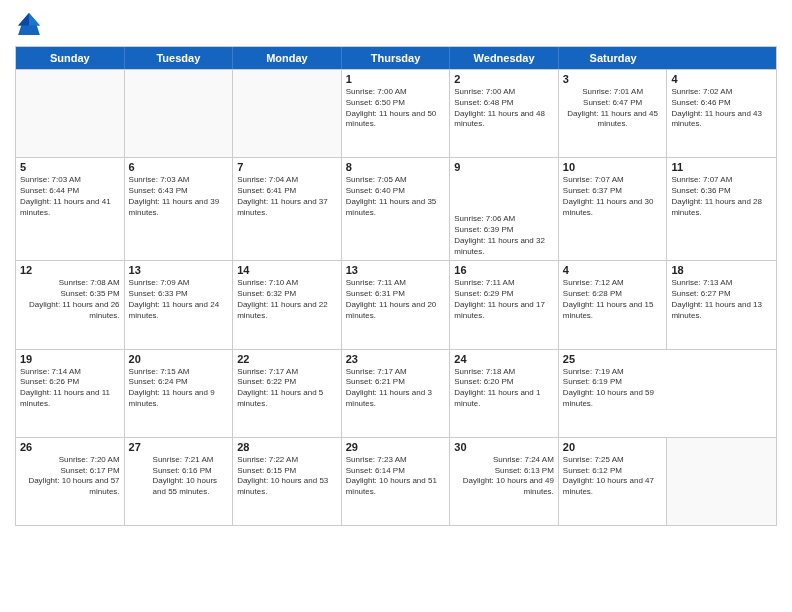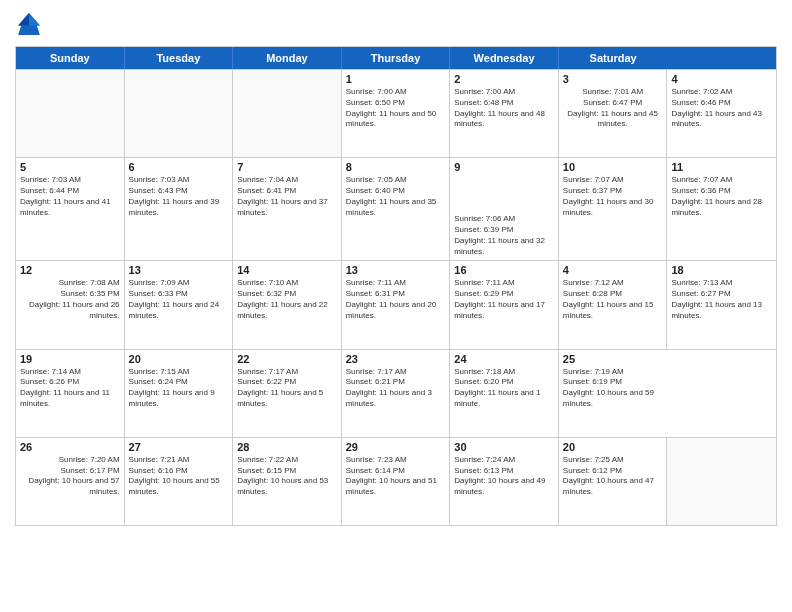--- a/index.html
+++ b/index.html
@@ -297,39 +297,39 @@
         </div>
         <div class="cal-row">
           <div class="cal-cell">
             <div class="day-number">26</div>
             <div class="day-info" style="white-space: pre-line; text-align: right;">Sunrise: 7:20 AM
 Sunset: 6:17 PM
 Daylight: 10 hours and 57 minutes.</div>
           </div>
           <div class="cal-cell">
             <div class="day-number">27</div>
-            <div class="day-info" style="white-space: pre-line;">Sunrise: 7:21 AM
+            <div class="day-info" style="white-space: pre-line; margin-left: 24px;">Sunrise: 7:21 AM
 Sunset: 6:16 PM
 Daylight: 10 hours and 55 minutes.</div>
           </div>
           <div class="cal-cell">
             <div class="day-number">28</div>
             <div class="day-info" style="white-space: pre-line;">Sunrise: 7:22 AM
 Sunset: 6:15 PM
 Daylight: 10 hours and 53 minutes.</div>
           </div>
           <div class="cal-cell">
             <div class="day-number">29</div>
             <div class="day-info" style="white-space: pre-line;">Sunrise: 7:23 AM
 Sunset: 6:14 PM
 Daylight: 10 hours and 51 minutes.</div>
           </div>
           <div class="cal-cell">
             <div class="day-number">30</div>
-            <div class="day-info" style="white-space: pre-line;">Sunrise: 7:24 AM
+            <div class="day-info" style="white-space: pre-line; text-align: right;">Sunrise: 7:24 AM
 Sunset: 6:13 PM
 Daylight: 10 hours and 49 minutes.</div>
           </div>
           <div class="cal-cell">
             <div class="day-number">20</div>
             <div class="day-info" style="white-space: pre-line;">Sunrise: 7:25 AM
 Sunset: 6:12 PM
 Daylight: 10 hours and 47 minutes.</div>
           </div>
           <div class="cal-cell empty"></div>

